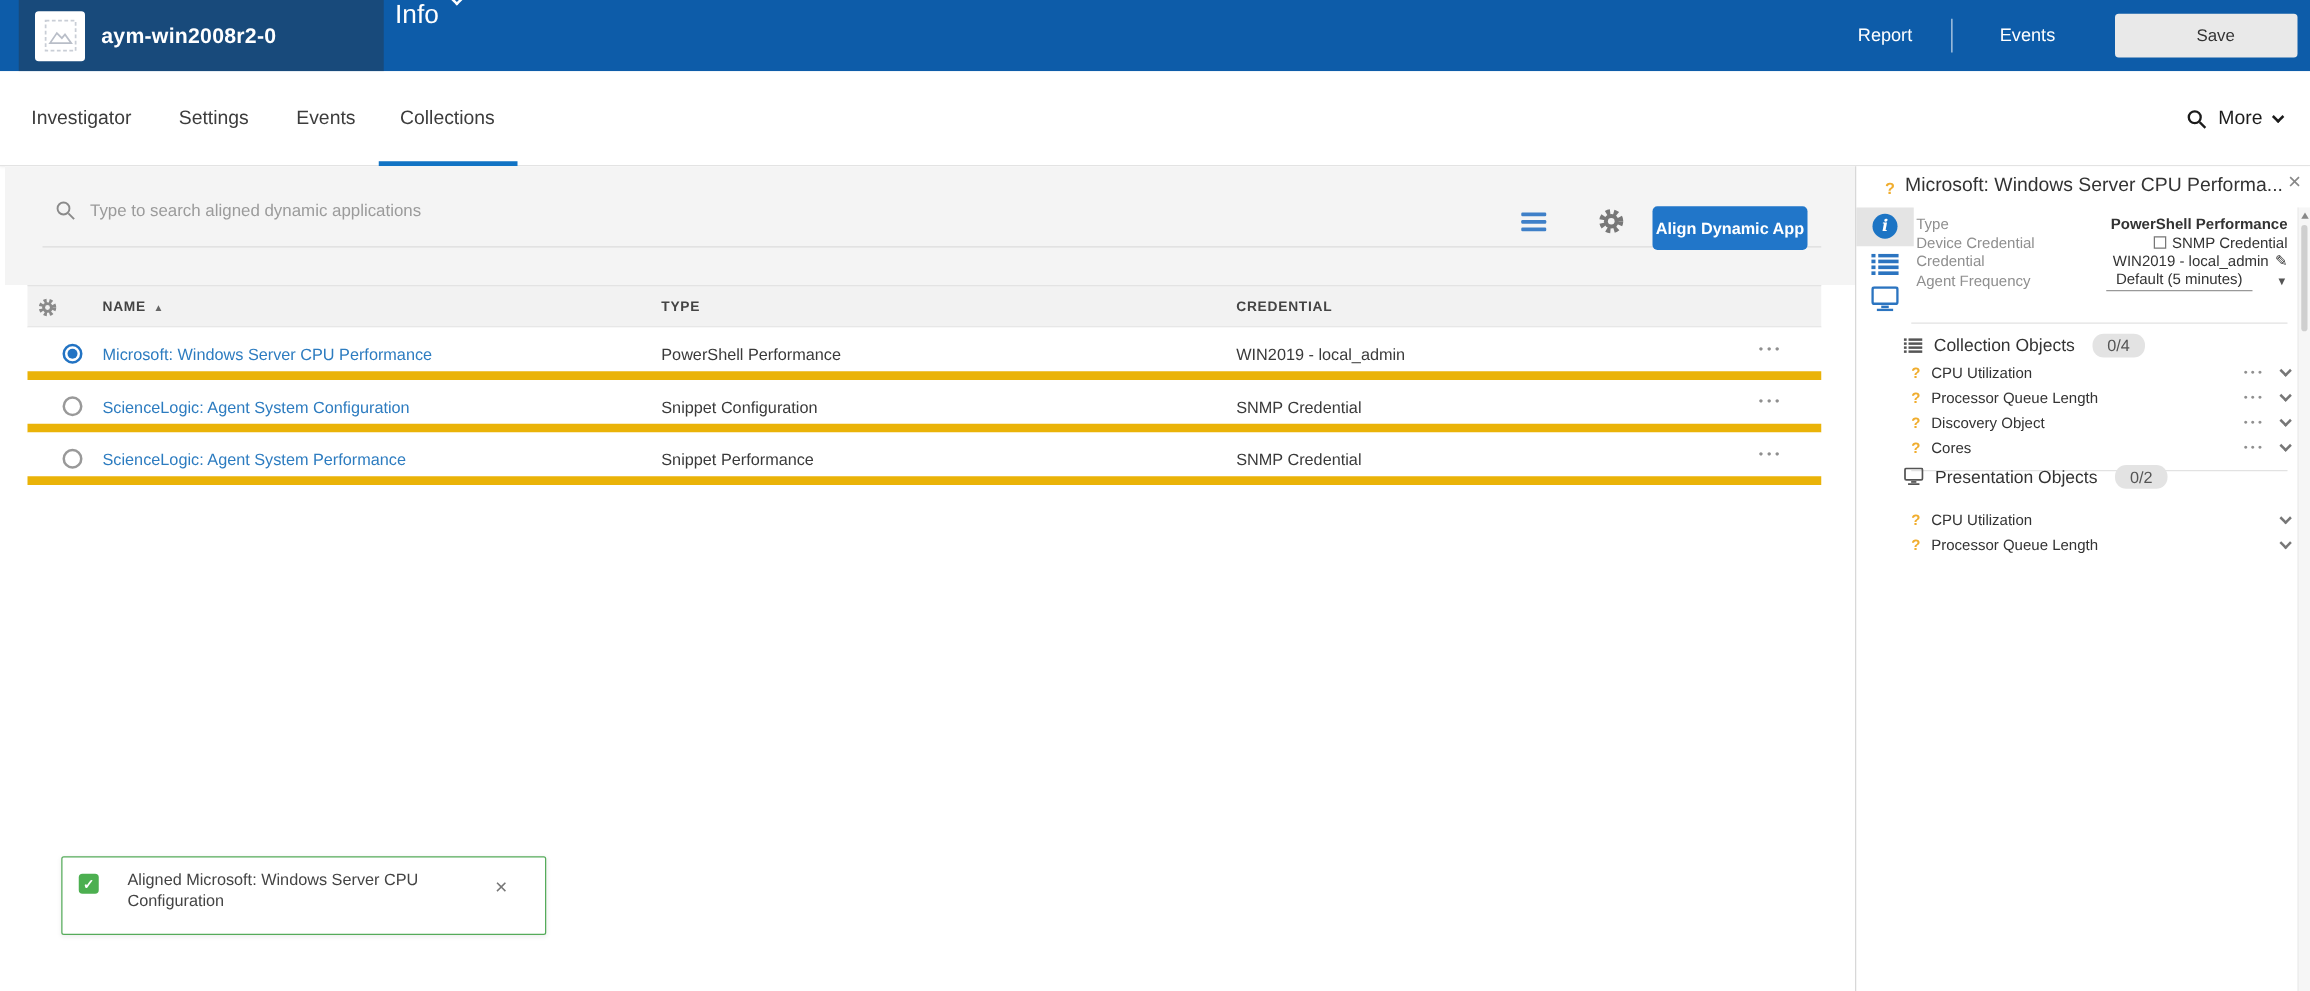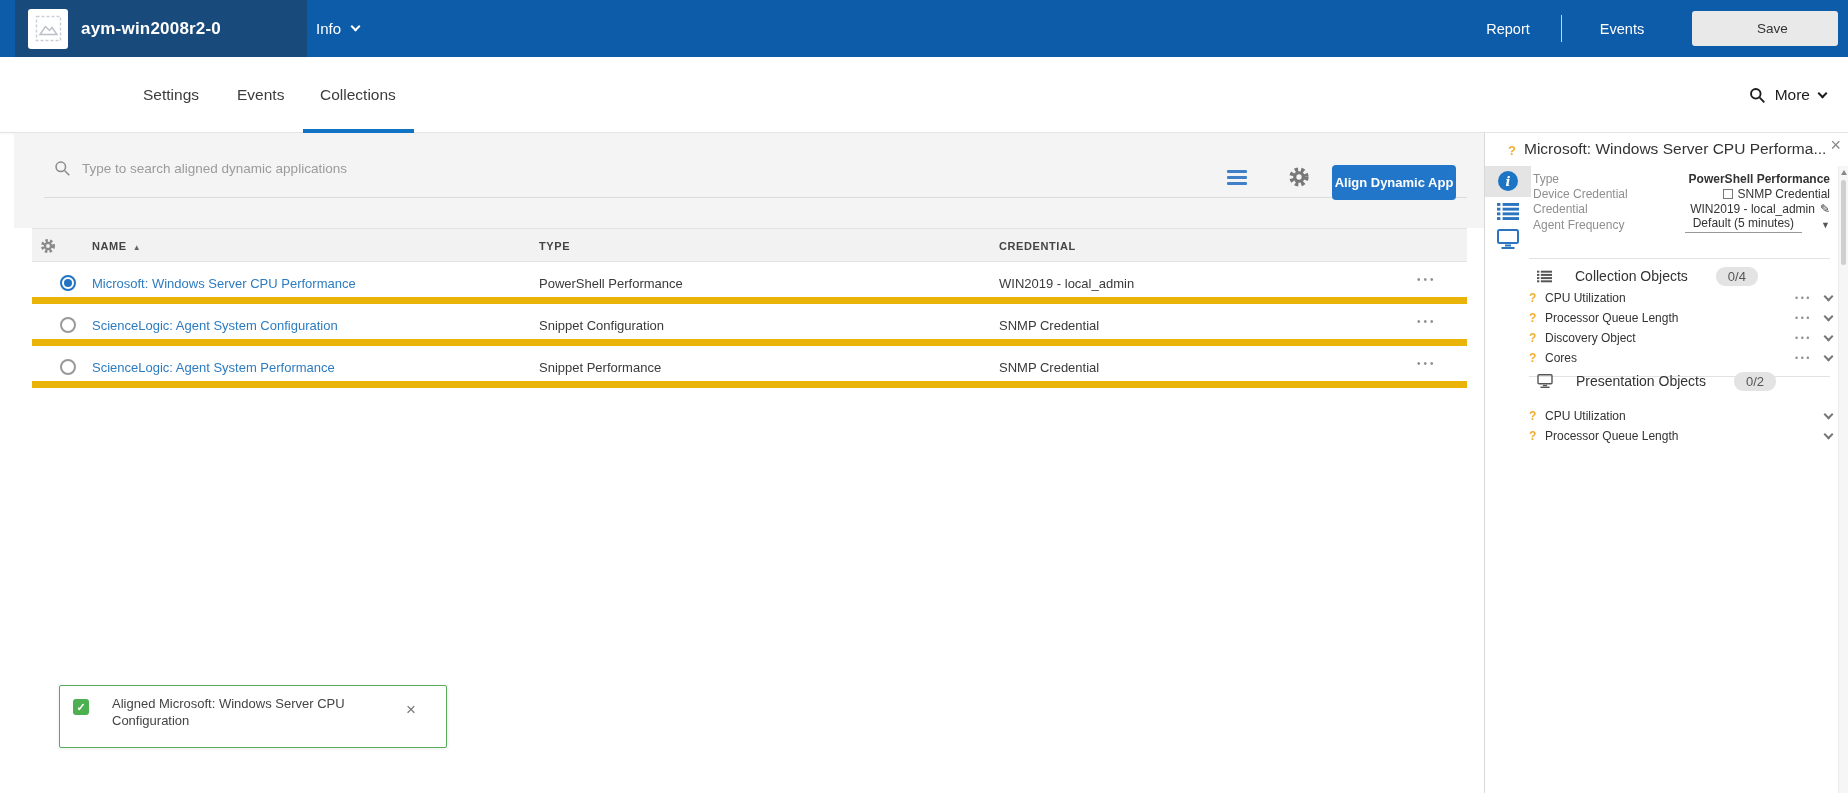--- a/index.html
+++ b/index.html
@@ -7,33 +7,33 @@
   body {
     position: relative;
     font-family: "Liberation Sans", sans-serif;
     background:#fff; overflow:hidden; color:#333;
   }
   
   .topbar { position:absolute; left:0; top:0; width:1848px; height:57px; background:#0d5ca9; }
   .brand  { position:absolute; left:0; top:0; width:292px; height:57px; background:#184a7b; display:flex; align-items:center;margin-left:15px; }
   .logo   { width:40px; height:40px; background:#fff; border-radius:3px; margin-left:13px; display:flex; align-items:center; justify-content:center; }
   .device-name { color:#fff; font-size:17px; font-weight:600; margin-left:13px; letter-spacing:.2px; }
-  .info-menu { position:absolute; left:316px; top:0; height:57px; display:flex; align-items:center; gap:11px; color:#fff; font-size:15px; cursor:pointer; }
+  .info-menu { position:absolute; left:316px; top:0; height:57px; display:flex; align-items:flex-start; gap:11px; color:#fff; font-size:21px; cursor:pointer; }
   .chev { display:inline-block; width:7px; height:7px; border-right:2px solid currentColor; border-bottom:2px solid currentColor; transform:rotate(45deg); margin-top:-4px; }
   .tb-report { position:absolute; left:1476px; top:0; width:64px; height:57px; color:#fff; font-size:14.5px; display:flex; align-items:center; justify-content:center; cursor:pointer; }
   .tb-divider { position:absolute; left:1561px; top:15px; width:1px; height:27px; background:rgba(255,255,255,.75); }
   .tb-cancel { position:absolute; left:1590px; top:0; width:64px; height:57px; color:#fff; font-size:14.5px; display:flex; align-items:center; justify-content:center; cursor:pointer; }
   .save-btn { position:absolute; left:1692px; top:11px; width:146px; height:35px; background:#e9e9e9; border:none; border-radius:3px; color:#333; font-size:13.5px; font-family:inherit; cursor:pointer;padding-left:15px; }
   
   .tabbar { position:absolute; left:0; top:57px; width:1848px; height:76px; background:#fff; border-bottom:1px solid #e3e3e3; box-shadow:0 1px 2px rgba(0,0,0,.04); }
   .tab { position:absolute; top:0; height:76px; display:flex; align-items:center; font-size:15.5px; color:#3c3c3c; cursor:pointer; }
   .tab-underline { position:absolute; left:303px; bottom:-1px; width:111px; height:4px; background:#1173c4; }
   .more { position:absolute; right:22px; top:0; height:76px; display:flex; align-items:center; gap:9px; font-size:15.5px; color:#1b1b1b; cursor:pointer; }
   
-  .main { position:absolute; left:14px; top:133px; width:1484px; height:660px; background:#fff;text-decoration:underline; }
+  .main { position:absolute; left:4px; top:133px; width:1484px; height:660px; background:#fff;text-decoration:underline; }
   .search-band { position:absolute; left:0; top:0; width:1484px; height:95px; background:#f4f4f4; }
   .search-wrap { position:absolute; left:40px; top:17px; height:36px; display:flex; align-items:center; gap:11px; color:#8a8a8a; }
   .search-input { border:none; outline:none; background:transparent; font-size:13.5px; width:820px; color:#333; font-family:inherit; }
   .search-input::placeholder { color:#9b9b9b; }
   .search-underline { position:absolute; left:30px; top:64px; width:1423px; height:1px; background:#dcdcdc; }
   .hamburger { position:absolute; left:1213px; top:37px; width:20px; height:15px; display:flex; flex-direction:column; justify-content:space-between; cursor:pointer; }
   .hamburger span { height:3.4px; background:#3f80c8; border-radius:1px; }
   .gear-btn { position:absolute; left:1274px; top:33px; cursor:pointer; }
   .align-btn { position:absolute; left:1318px; top:32px; width:124px; height:35px; background:#2176c9; color:#fff; border:none; border-radius:4px; font-size:13px; font-weight:700; font-family:inherit; cursor:pointer; }
   
@@ -64,21 +64,21 @@
   .strip-icon { position:absolute; left:12px; cursor:pointer; }
   .frow { position:absolute; left:48px; right:18px; height:15px; display:flex; justify-content:space-between; align-items:center; font-size:12px; }
   .flabel { color:#8f8f8f; }
   .fvalue { color:#333; display:flex; align-items:center; gap:5px; }
   .fvalue.bold { font-weight:700; }
   .cb { width:10px; height:10px; border:1px solid #777; background:#fff; display:inline-block; cursor:pointer; }
   .pencil { font-size:12px; color:#333; cursor:pointer; }
   .pf-box { border-bottom:1px solid #999; padding:0 8px 2px 8px; cursor:pointer; }
   .caret { font-size:9px; color:#555; margin-left:14px; cursor:pointer; }
   .pdivider { position:absolute; left:44px; right:18px; height:1px; background:#e2e2e2; }
-  .sec-head { position:absolute; left:38px; height:22px; display:flex; align-items:center; gap:23px; font-size:14px; color:#333;margin-left:14px; }
+  .sec-head { position:absolute; left:38px; height:22px; display:flex; align-items:center; gap:9px; font-size:14px; color:#333; }
   .badge { background:#e3e3e3; border-radius:9px; font-size:13px; color:#555; padding:2px 12px; margin-left:5px; }
   .obj { position:absolute; left:44px; right:16px; height:18px; display:flex; align-items:center; font-size:12px; color:#333; }
   .obj .q { color:#f0ad2e; font-weight:700; width:16px; font-size:12px; }
   .obj .right { margin-left:auto; display:flex; align-items:center; gap:13px; }
   .dots { color:#8f8f8f; font-size:9px; letter-spacing:2.5px; cursor:pointer; }
   .chev-sm { width:7px; height:7px; border-right:2px solid #777; border-bottom:2px solid #777; transform:rotate(45deg); display:inline-block; margin-top:-3px; cursor:pointer; }
   .panel-scroll { position:absolute; right:0; top:33px; bottom:0; width:10px; background:#f6f6f6; border-left:1px solid #ececec; }
   .scroll-up { position:absolute; top:4px; left:2px; width:0; height:0; border-left:3px solid transparent; border-right:3px solid transparent; border-bottom:5px solid #888; }
   .scroll-thumb { position:absolute; top:14px; left:2px; width:5px; height:85px; background:#cfcfcf; border-radius:3px; }
 </style>
@@ -99,20 +99,21 @@
     <span>Info</span>
     <span class="chev"></span>
   </div>
   <div class="tb-report">Report</div>
   <div class="tb-divider"></div>
   <div class="tb-cancel">Events</div>
   <button class="save-btn">Save</button>
 </div>
 
 <div class="tabbar">
+  <div class="tab" style="left:25px">Investigator</div>
   <div class="tab" style="left:143px">Settings</div>
   <div class="tab" style="left:237px">Events</div>
   <div class="tab" style="left:320px">Collections</div>
   <div class="tab-underline"></div>
   <div class="more">
     <svg width="17" height="17" viewBox="0 0 20 20">
       <circle cx="8" cy="8" r="5.6" fill="none" stroke="#1b1b1b" stroke-width="2.2"></circle>
       <line x1="12.6" y1="12.6" x2="18" y2="18" stroke="#1b1b1b" stroke-width="2.2"></line>
     </svg>
     <span>More</span>

